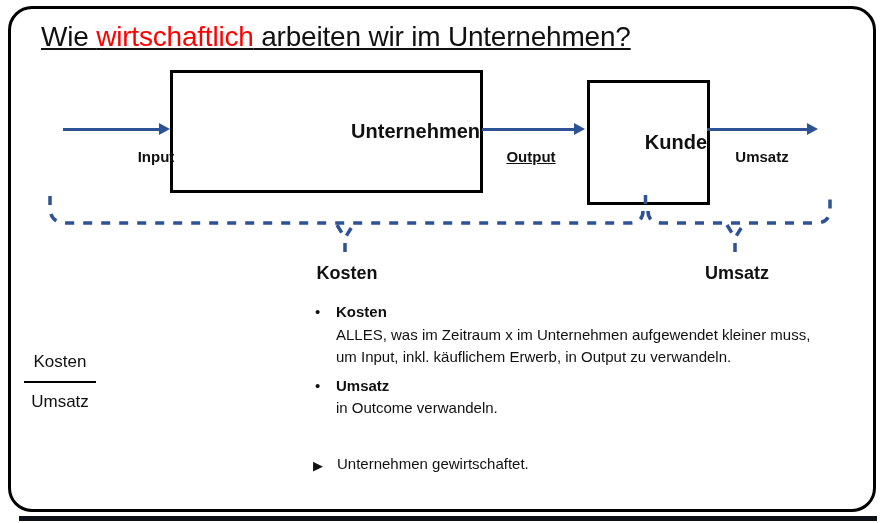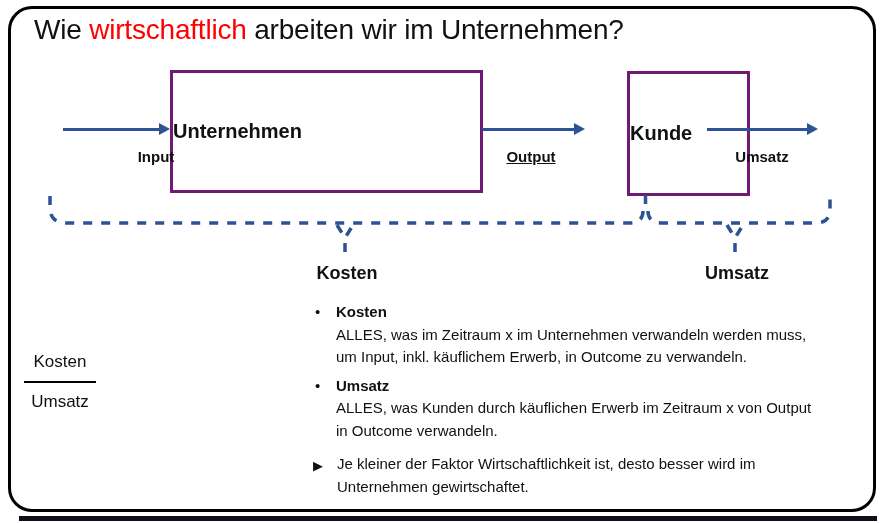--- a/index.html
+++ b/index.html
@@ -24,27 +24,27 @@
     left: 30px; top: 10px;
     font-size: 28px;
     white-space: nowrap;
     letter-spacing: -0.2px;
   }
   .title .hl { color: #ff0000; }
 
   
   .fbox {
     position: absolute;
-    border: 3px solid #701a75;
+    border: 3px solid #000000;
     background: #ffffff;
-    display: flex; align-items: center; justify-content: flex-start;
+    display: flex; align-items: center; justify-content: flex-end;
     font-weight: bold; font-size: 20px;
   }
   .box-company { left: 170px; top: 70px; width: 307px; height: 117px; }
-  .box-customer { left: 587px; top: 71px; width: 117px; height: 119px; margin-left: 40px; }
+  .box-customer { left: 587px; top: 80px; width: 117px; height: 119px; }
 
   .harrow {
     position: absolute;
     height: 3px;
     background: #2e5395;
     top: 128px;
   }
   .harrow::after {
     content: '';
     position: absolute;
@@ -121,21 +121,21 @@
     width: 858px; height: 5px;
     background: #0d1017;
   }
 </style>
 </head>
 <body>
 
 <div class="slide">
   <div class="frame"></div>
 
-  <h1 class="title" style="margin:4px; font-weight:400;">
+  <h1 class="title" style="margin:11px; font-weight:400;text-decoration:underline;">
     <span>Wie </span><span class="hl">wirtschaftlich</span><span> arbeiten wir im Unternehmen?</span>
   </h1>
 
   <div class="harrow arrow-input"></div>
   <div class="fbox box-company">
     <span>Unternehmen</span>
   </div>
   <div class="harrow arrow-output"></div>
   <div class="fbox box-customer">
     <span>Kunde</span>
@@ -163,36 +163,34 @@
       <span class="frac-bar"></span>
       <span class="frac-den">Umsatz</span>
     </span>
   </div>
 
   <div class="bullets">
     <div class="bullet-item">
       <span class="bullet-marker">•</span>
       <span>
         <div class="bullet-term">Kosten</div>
-        <div>ALLES, was im Zeitraum x im Unternehmen verwandeln werden muss,</div>
-        <div>um Input, inkl. käuflichem Erwerb, in Outcome zu verwandeln.</div>
+        <div>ALLES, was im Zeitraum x im Unternehmen aufgewendet kleiner muss,</div>
+        <div>um Input, inkl. käuflichem Erwerb, in Output zu verwandeln.</div>
       </span>
     </div>
     <div class="bullet-item">
       <span class="bullet-marker">•</span>
       <span>
         <div class="bullet-term">Umsatz</div>
-        <div>ALLES, was Kunden durch käuflichen Erwerb im Zeitraum x von Output</div>
         <div>in Outcome verwandeln.</div>
       </span>
     </div>
   </div>
 
   <div class="conclusion">
     <span class="conclusion-marker">▶</span>
     <span>
-      <div>Je kleiner der Faktor Wirtschaftlichkeit ist, desto besser wird im</div>
       <div>Unternehmen gewirtschaftet.</div>
     </span>
   </div>
 
   <div class="bottom-bar"></div>
 </div>
 
 </body></html>

